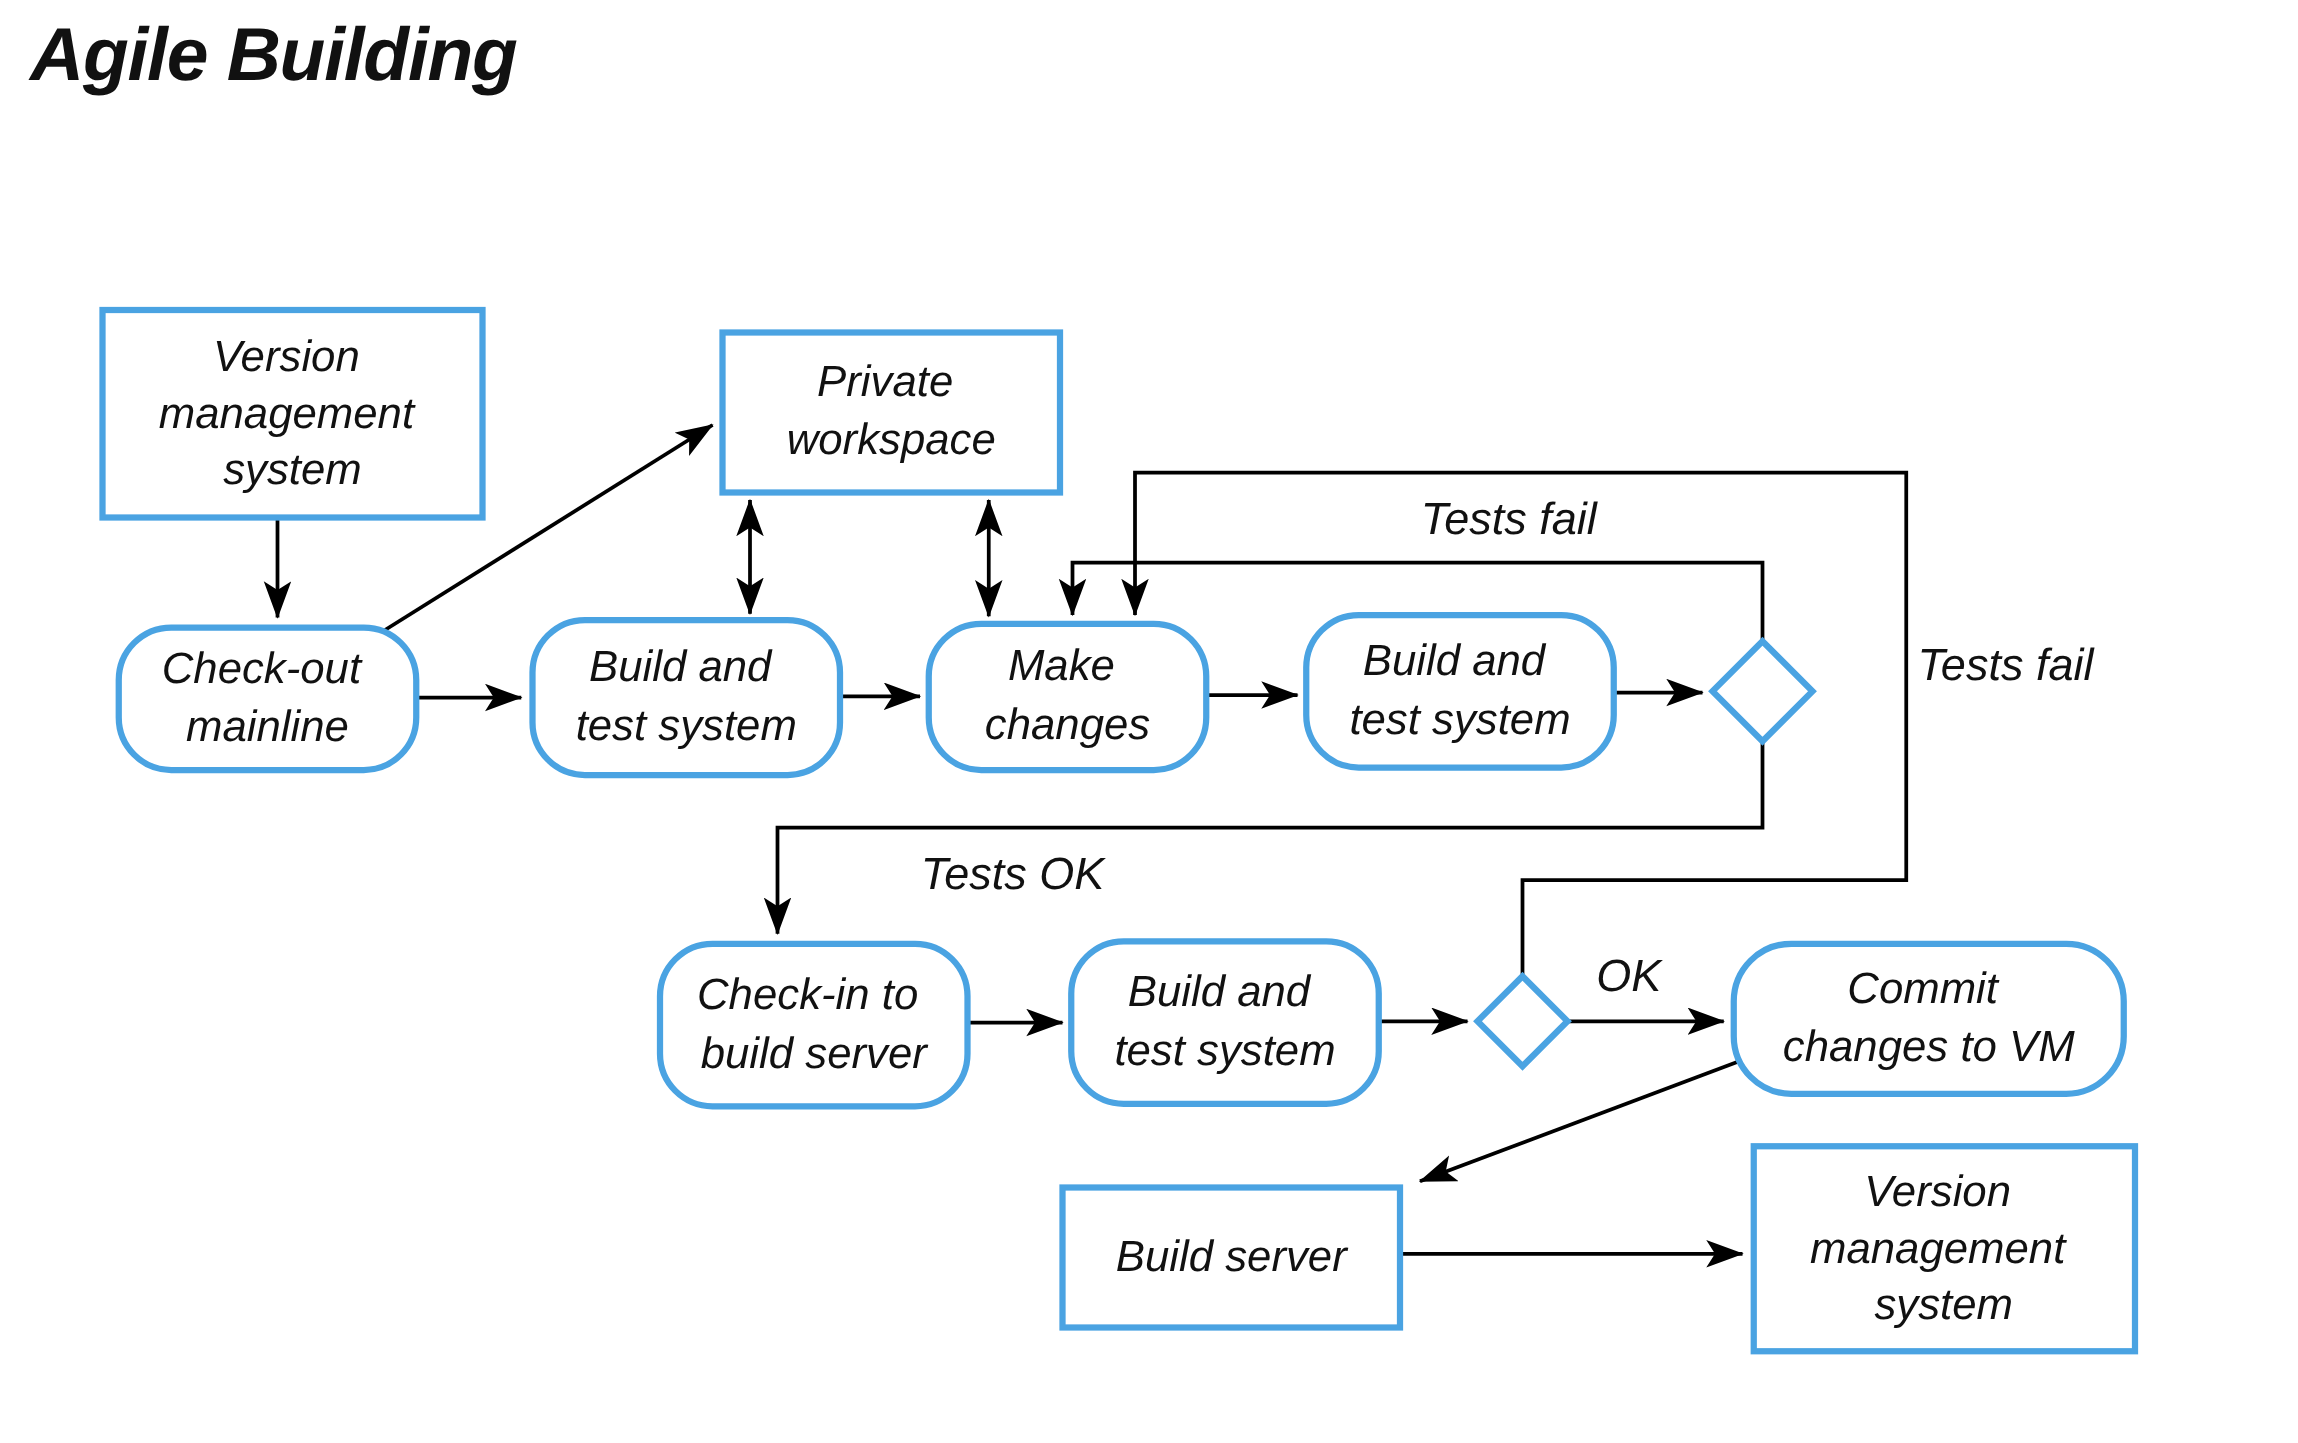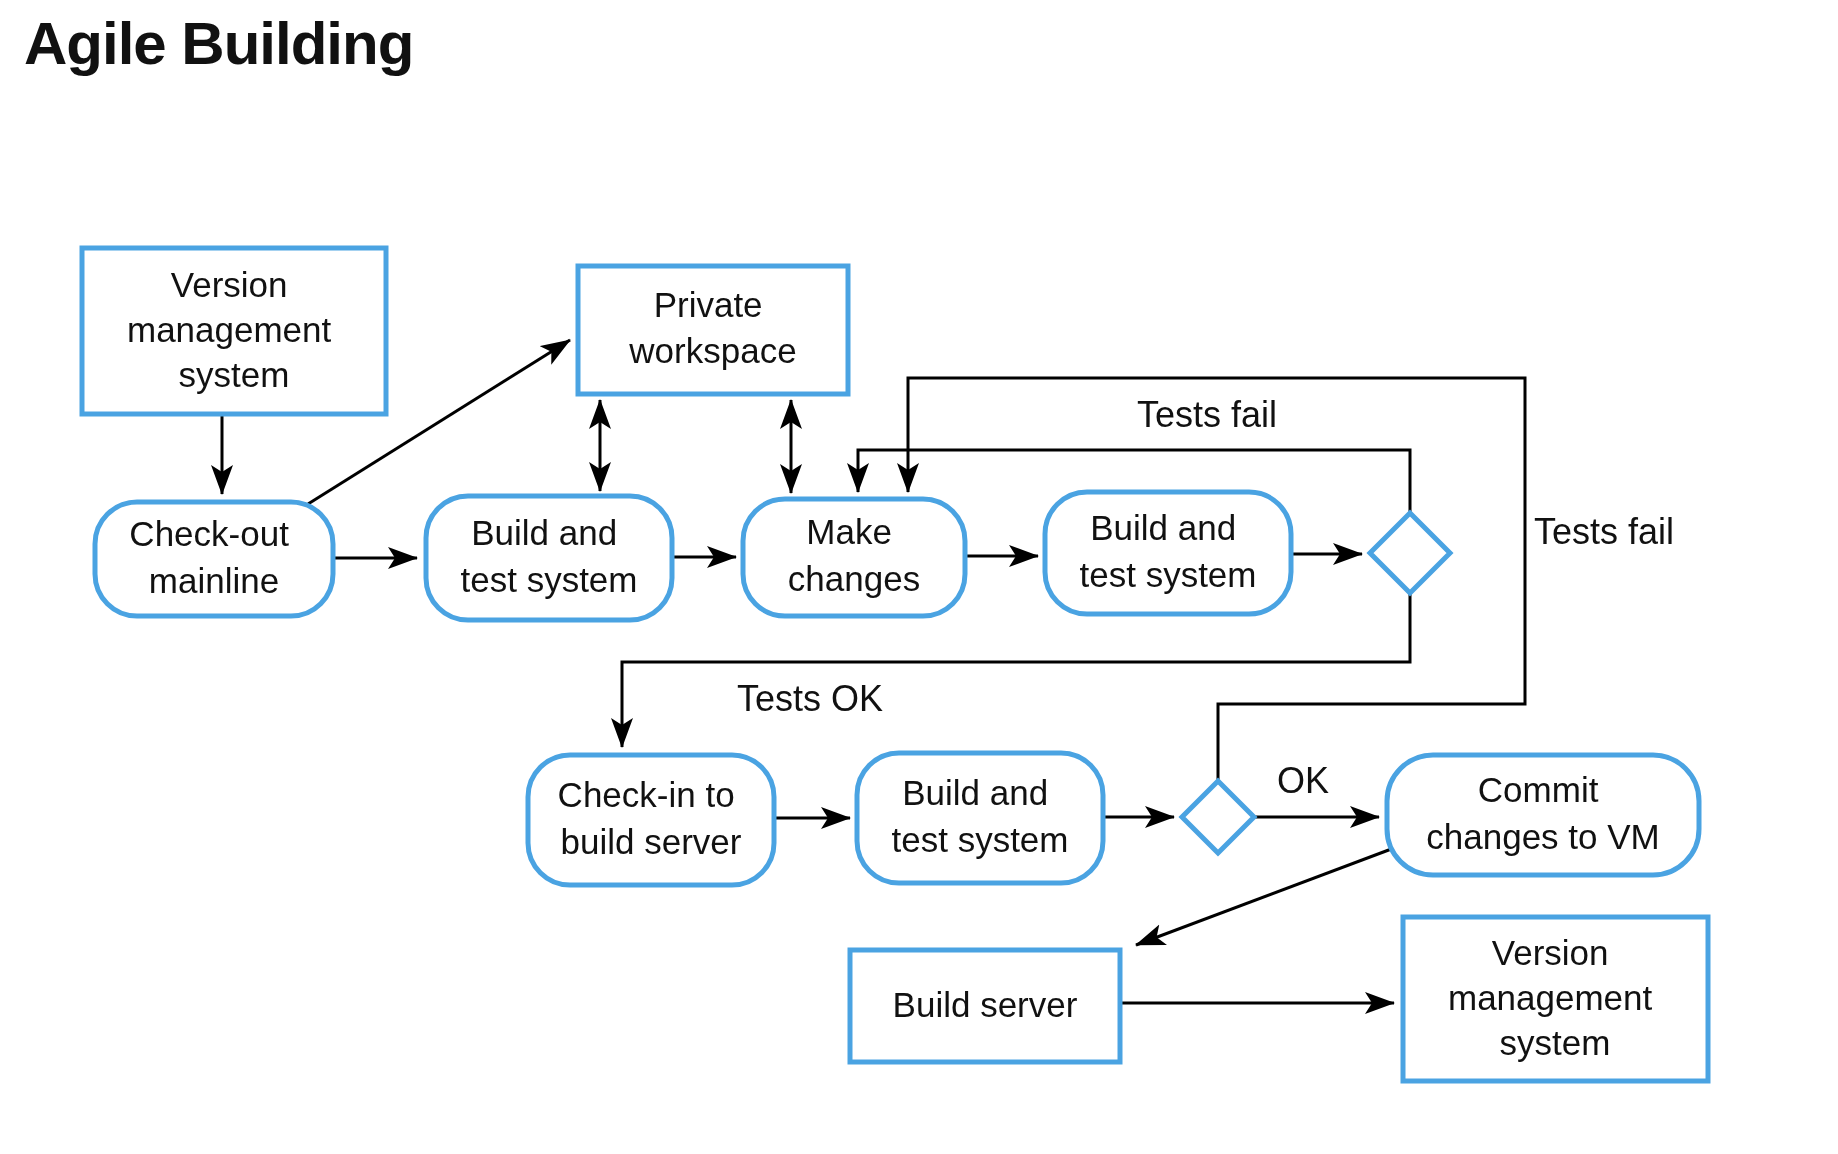--- a/index.html
+++ b/index.html
@@ -8,20 +8,21 @@
     --text:#111111;
     --bg:#ffffff;
   }
   html,body{margin:0;padding:0;background:var(--bg);}
   .canvas{
     position:relative;
     width:1838px;height:1154px;
     background:var(--bg);
     font-family:"Liberation Sans", sans-serif;
     overflow:hidden;
+    font-style:italic;
   }
   svg{display:block;}
   .node-shape{fill:#ffffff;stroke:var(--accent);stroke-width:5px;}
   .edge{fill:none;stroke:var(--ink);stroke-width:3px;}
   .node-label{fill:var(--text);font-size:35px;text-anchor:middle;}
   .edge-label{fill:var(--text);font-size:36px;}
   .title-text{fill:var(--text);font-size:60px;font-weight:bold;letter-spacing:-1px;}
 </style>
 </head>
 <body>

